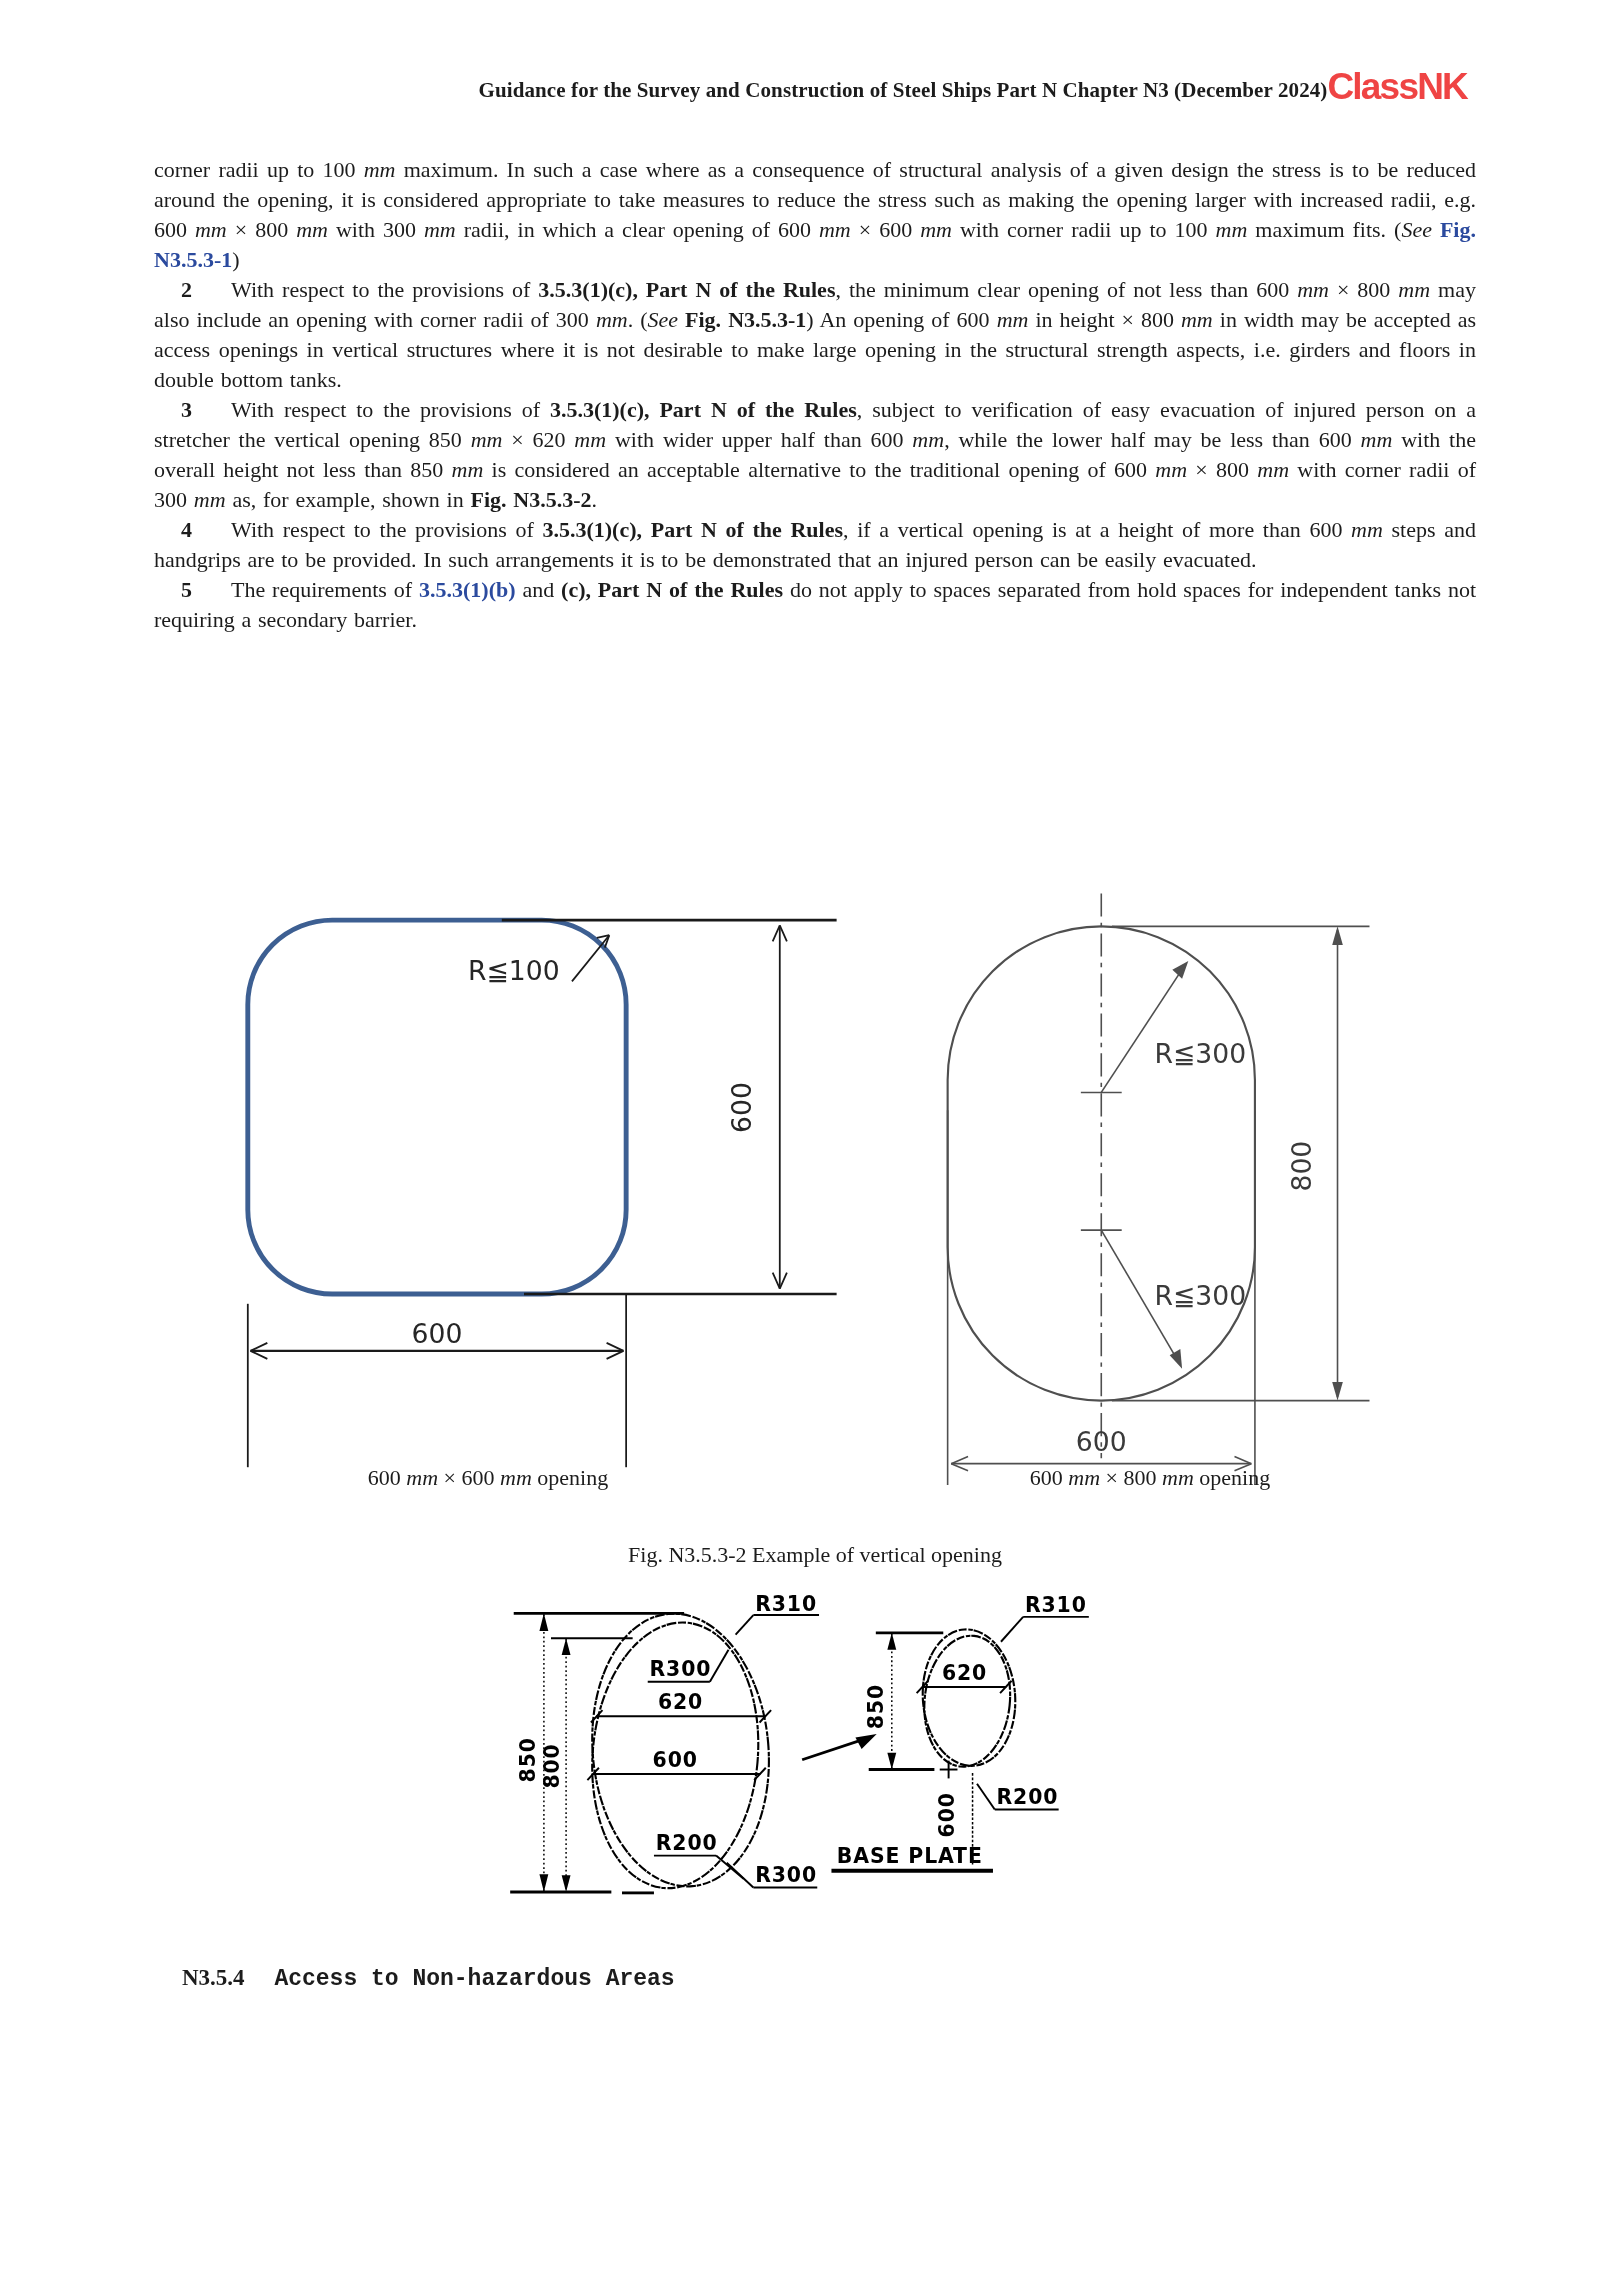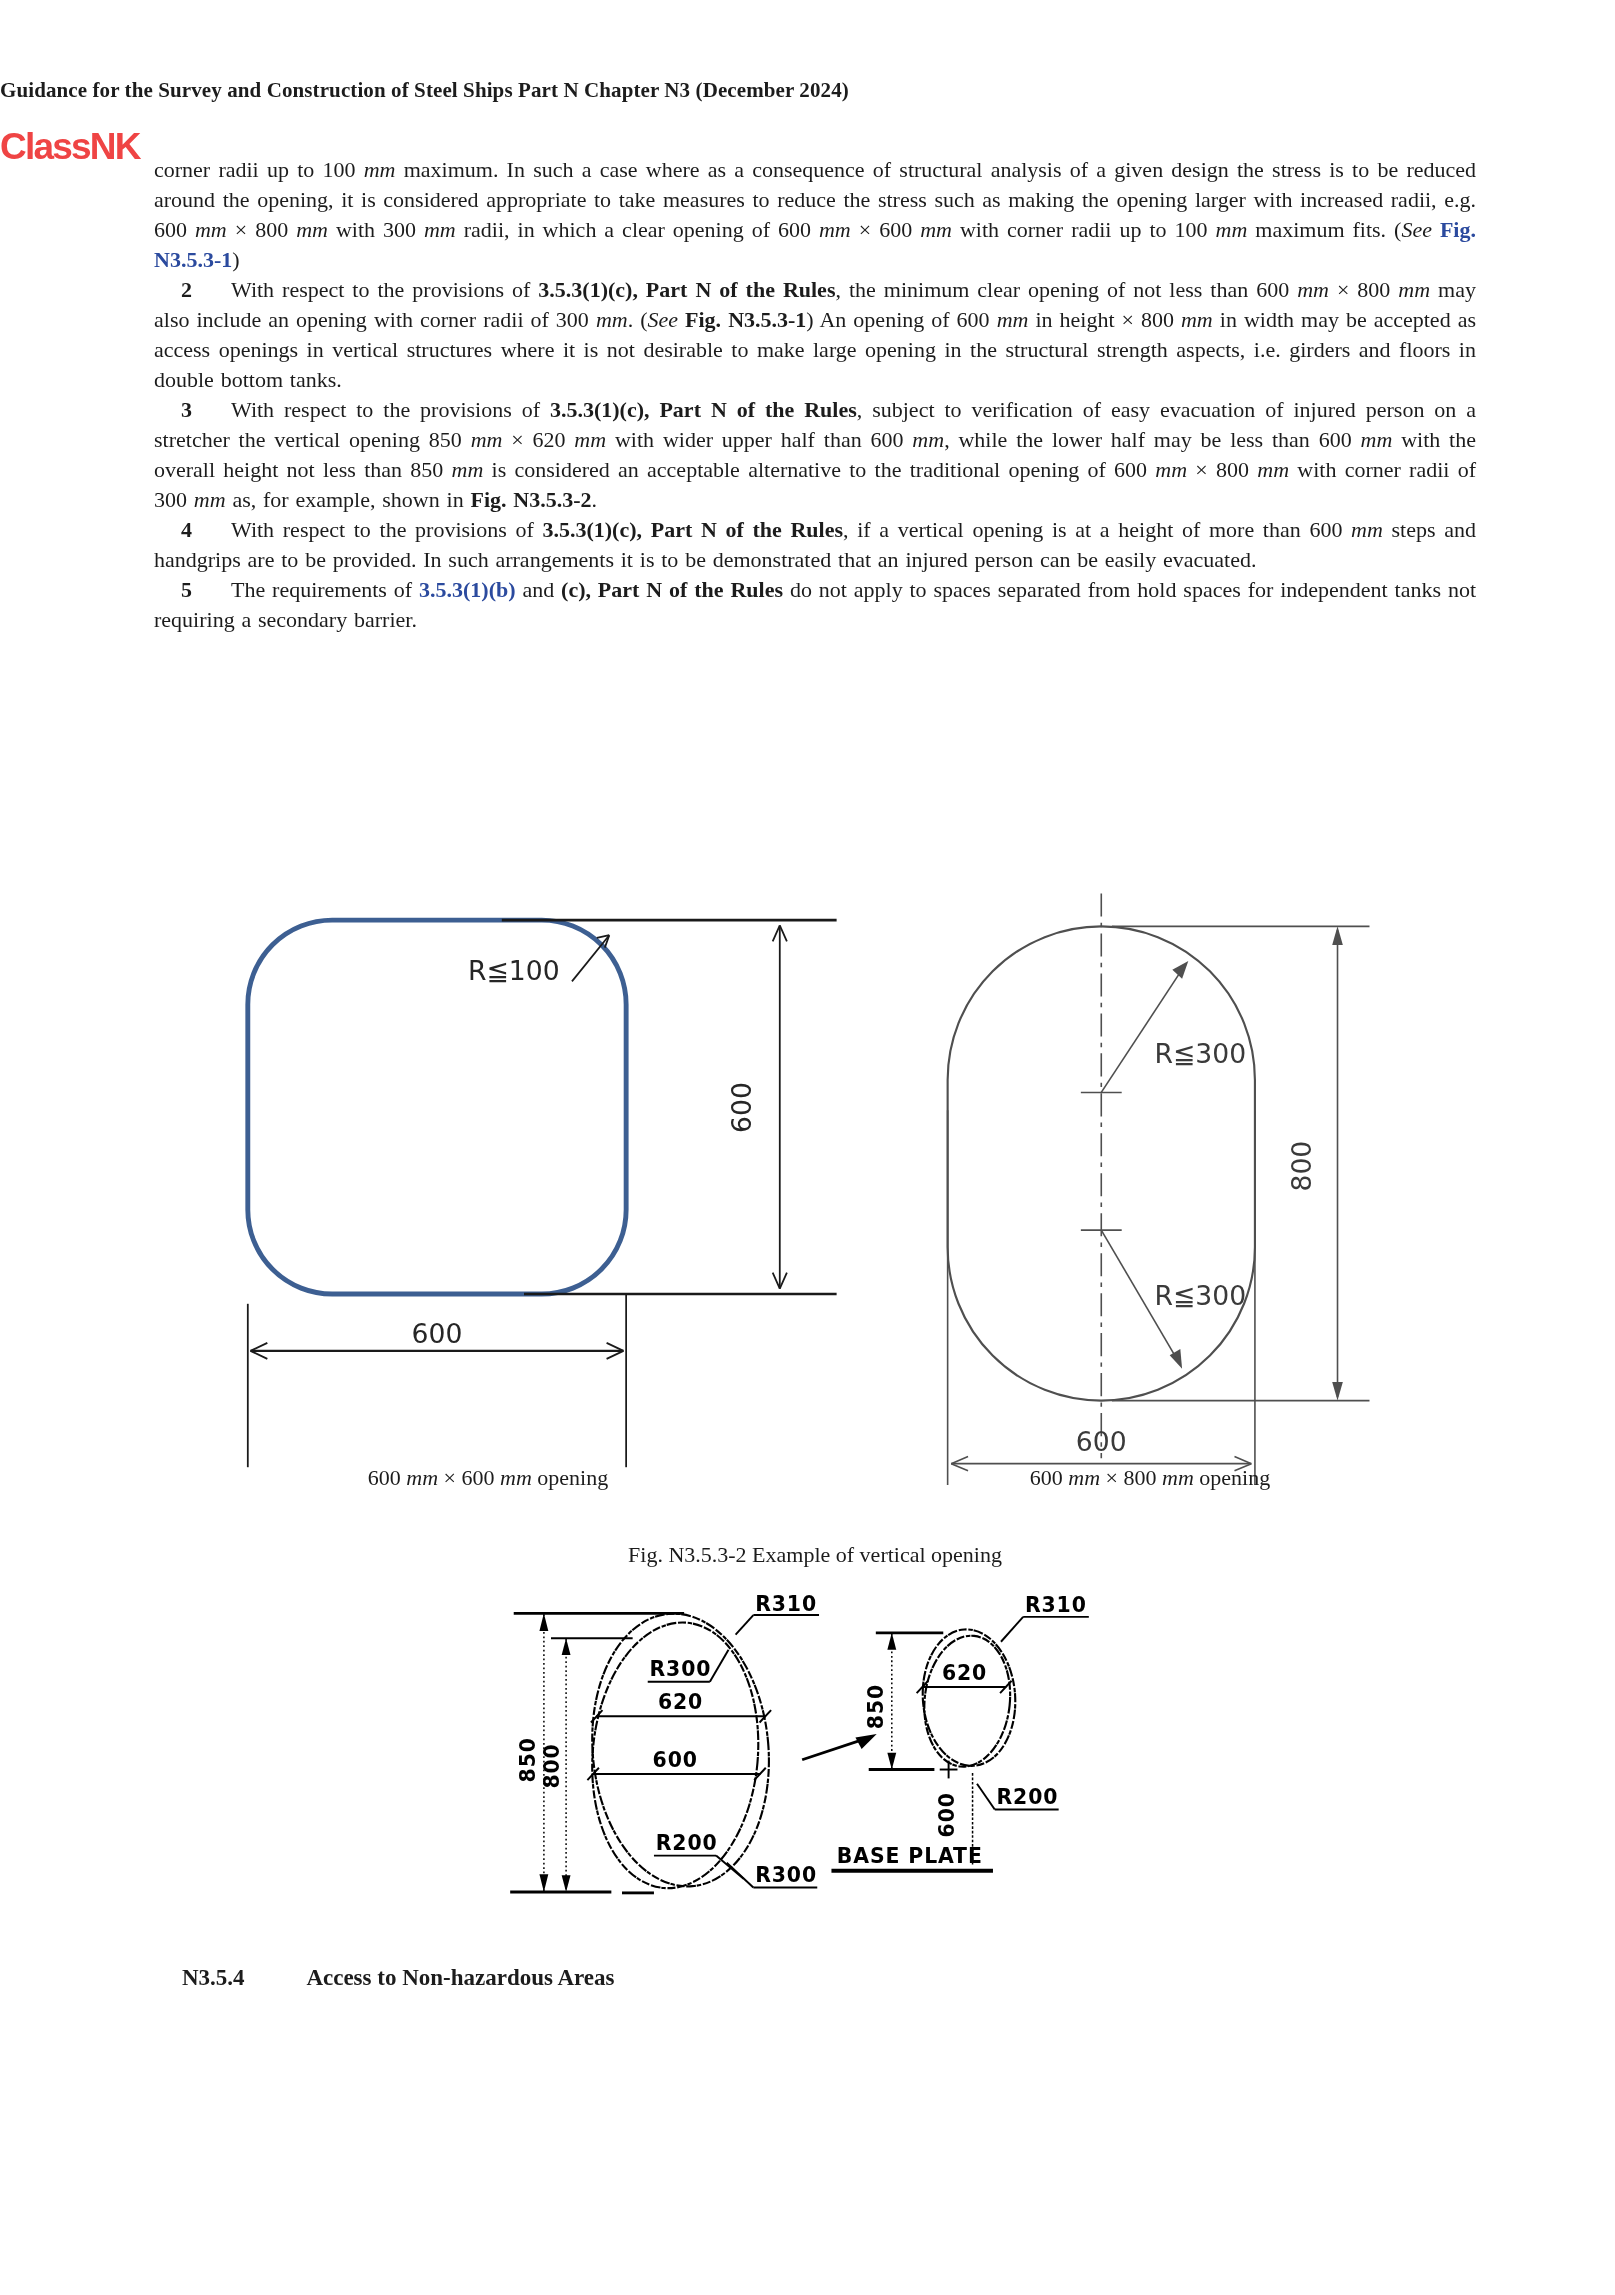--- a/index.html
+++ b/index.html
@@ -1,20 +1,20 @@
 <!DOCTYPE html>
 <html style="font-size:14px"><head>
 <meta charset="utf-8">
 <style>
   html,body{margin:0;padding:0;background:#9a9a9a;}
   .page{position:relative;width:1615px;height:2295px;background:#ffffff;margin:0 auto;
         font-family:"Liberation Serif",serif;color:#1c1c1c;overflow:hidden;}
   
   .header{position:absolute;top:66px;left:0;width:1467px;display:flex;justify-content:flex-end;
-          align-items:flex-start;gap:23px;flex-direction:column;}
+          align-items:flex-start;}
   .header-title{font-size:21px;font-weight:bold;margin-top:12.4px;letter-spacing:0.1px;}
   .logo{font-family:"Liberation Sans",sans-serif;font-weight:bold;font-size:37px;letter-spacing:-1.8px;
         color:#ef4444;transform:scaleY(1.02);}
   
   .body-text{position:absolute;left:154px;top:155px;width:1322px;font-size:22px;line-height:30px;
              text-align:justify;word-spacing:1.3px;}
   p.bp{margin:0;}
   p.bp.numbered{text-indent:27px;}
   .pnum{font-weight:bold;margin-right:39px;}
   .r-n{font-style:normal;}
@@ -42,21 +42,21 @@
   .s4{stroke:#161616;stroke-width:4.5;fill:none;}
   .sd{stroke:#161616;stroke-width:1.7;stroke-dasharray:2 3;fill:none;}
   .sd2{stroke:#161616;stroke-width:1.7;stroke-dasharray:3 2;fill:none;}
   .egg{fill:none;stroke:#161616;stroke-width:2.4;stroke-dasharray:9 2 5 1 11 2;}
   .ff{fill:#161616;stroke:none;}
   .f2lab{font-family:"DejaVu Sans","Liberation Sans",sans-serif;font-weight:bold;font-size:23px;
          fill:#111;letter-spacing:1px;}
   
   .section-heading{position:absolute;left:154px;top:1965px;font-size:23px;font-weight:bold;}
   .h-num{margin-left:28px;}
-  .h-title{margin-left:56px;}
+  .h-title{margin-left:24px;font-family:Liberation Mono, monospace;}
   .section-para{position:absolute;left:154px;top:2017px;width:1322px;font-size:22px;line-height:42px;
                 text-align:justify;text-indent:73px;word-spacing:1.3px;}
   .page-number{position:absolute;left:0;top:2196px;width:1546px;text-align:center;font-size:23px;}
 </style>
 </head>
 <body>
 
 <div class="page">
 
   <div class="header">

